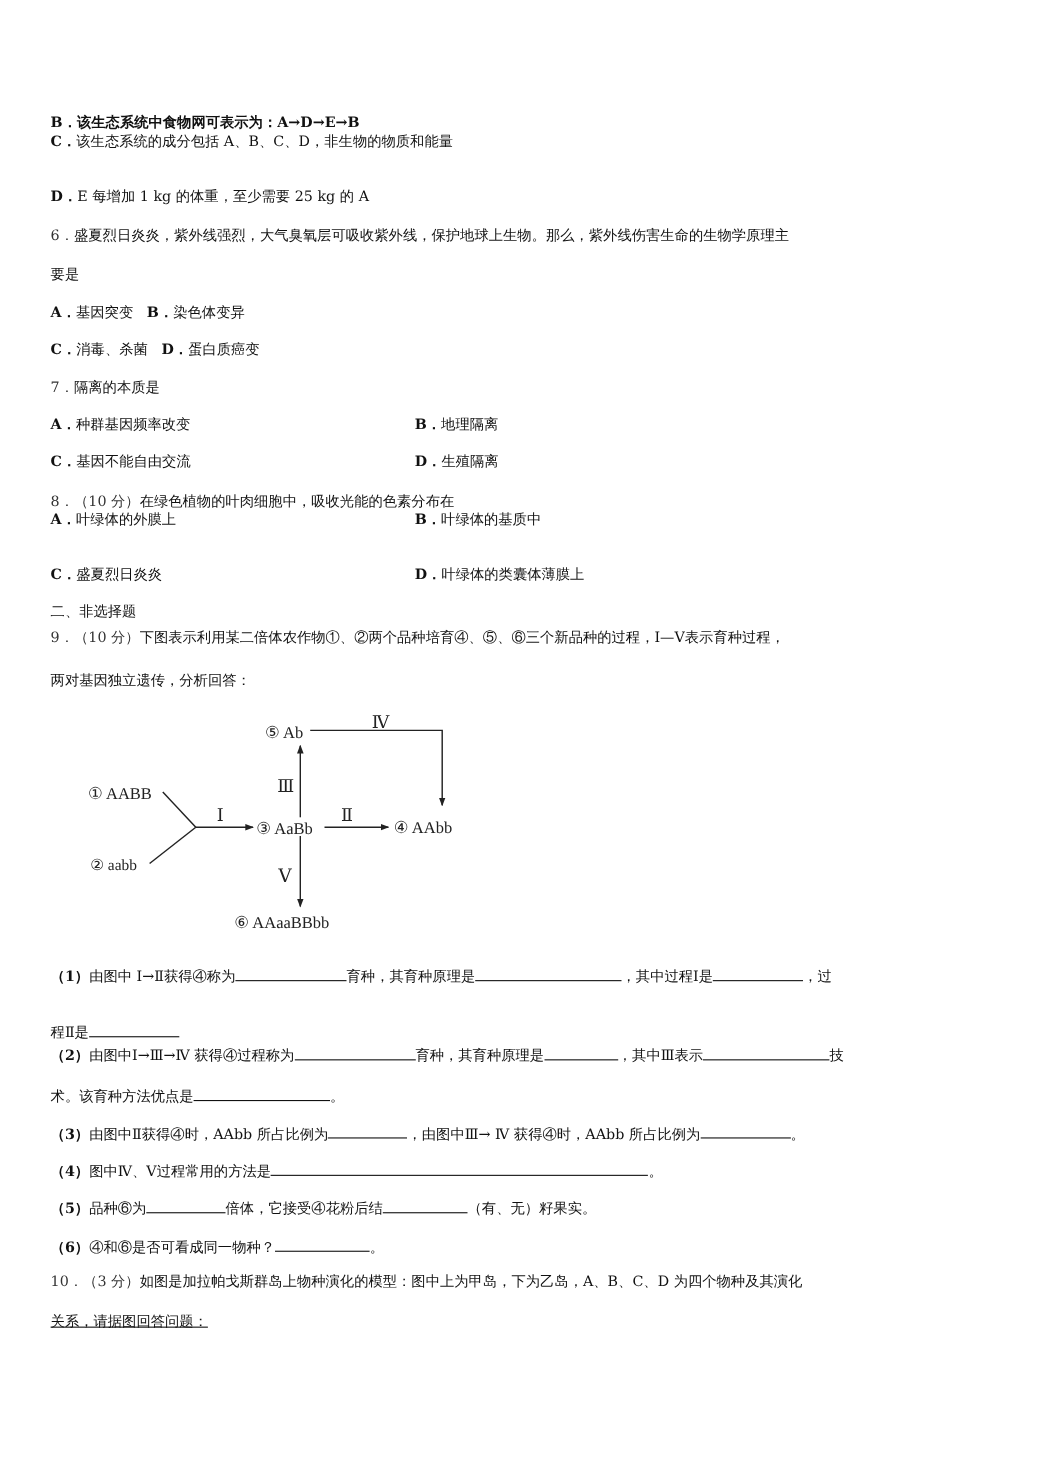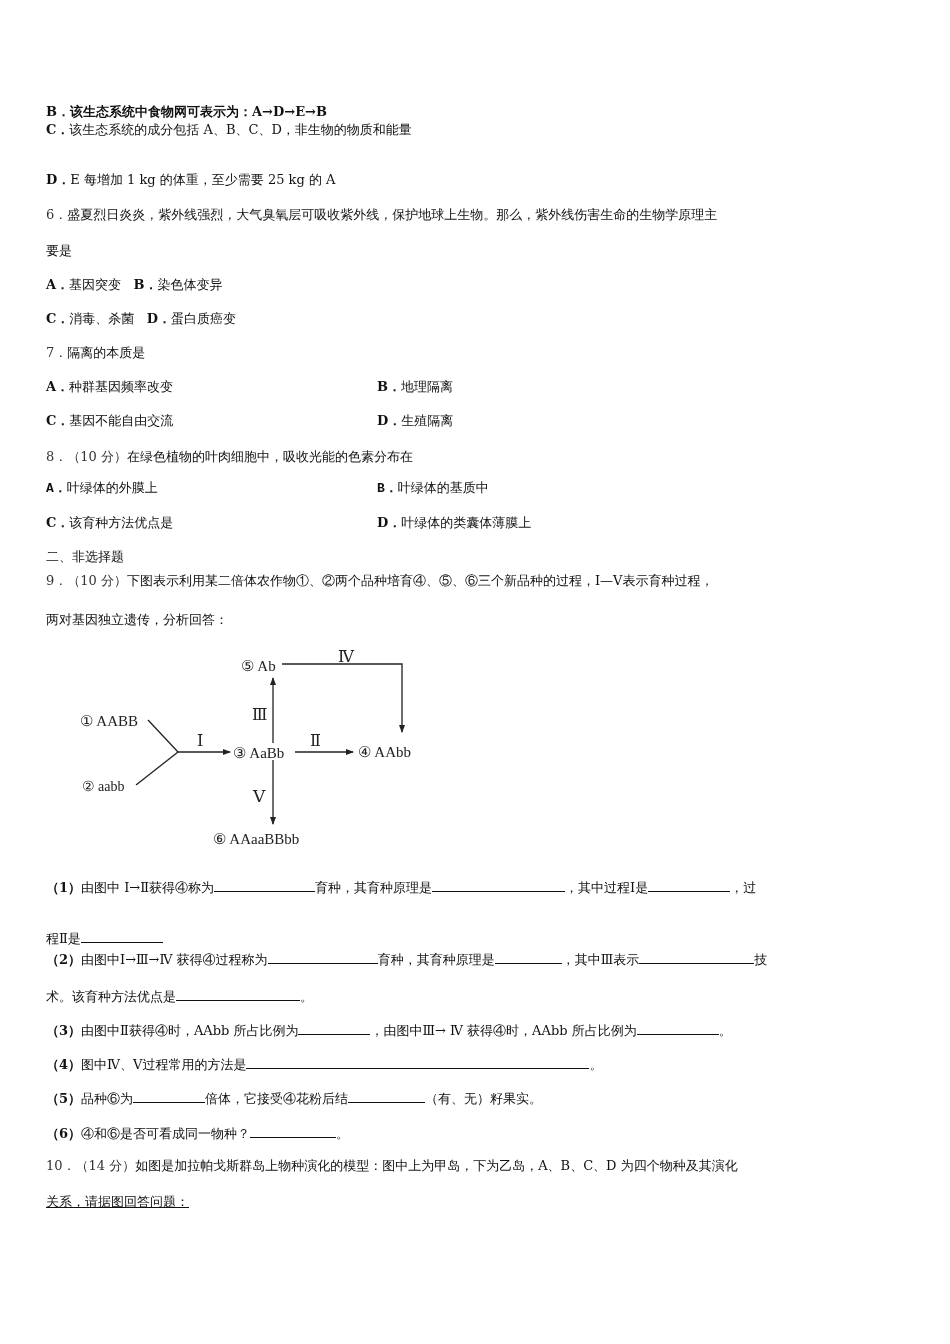--- a/index.html
+++ b/index.html
@@ -77,26 +77,26 @@
   <span class="col2" style="left:331px;"><span class="bold">B．</span><span>地理隔离</span></span>
 </div>
 <div class="line" style="top:411px; width:860px;">
   <span><span class="bold">C．</span><span>基因不能自由交流</span></span>
   <span class="col2" style="left:331px;"><span class="bold">D．</span><span>生殖隔离</span></span>
 </div>
 
 <div class="line" style="top:447px;text-align:center;">
   <span class="num">8．</span><span class="num">（10 分）</span><span>在绿色植物的叶肉细胞中，吸收光能的色素分布在</span>
 </div>
-<div class="line" style="top:479px; width:860px;font-family:Liberation Mono, monospace;">
+<div class="line" style="top:463px; width:860px;">
   <span><span class="bold">A．</span><span>叶绿体的外膜上</span></span>
   <span class="col2" style="left:331px;"><span class="bold">B．</span><span>叶绿体的基质中</span></span>
 </div>
 <div class="line" style="top:513px; width:860px;">
-  <span><span class="bold">C．</span><span>该育种方法优点是</span></span>
+  <span><span class="bold">C．</span><span>盛夏烈日炎炎</span></span>
   <span class="col2" style="left:331px;"><span class="bold">D．</span><span>叶绿体的类囊体薄膜上</span></span>
 </div>
 
 <div class="line" style="top:547px;">二、非选择题</div>
 
 <div class="line" style="top:571px;">
   <span class="num">9．</span><span class="num">（10 分）</span><span>下图表示利用某二倍体农作物①、②两个品种培育④、⑤、⑥三个新品种的过程，Ⅰ—Ⅴ表示育种过程，</span>
 </div>
 <div class="line" style="top:610px;">
   <span>两对基因独立遗传，分析回答：</span>
@@ -159,17 +159,17 @@
 
 <div class="line" style="top:1087px;">
   <span class="bold">（5）</span><span>品种⑥为</span><span class="blank" style="width:72px;"></span><span>倍体，它接受④花粉后结</span><span class="blank" style="width:77px;"></span><span>（有、无）籽果实。</span>
 </div>
 
 <div class="line" style="top:1122px;">
   <span class="bold">（6）</span><span>④和⑥是否可看成同一物种？</span><span class="blank" style="width:86px;"></span><span>。</span>
 </div>
 
 <div class="line" style="top:1156px;">
-  <span class="num">10．</span><span class="num">（14 分）</span><span>如图是加拉帕戈斯群岛上物种演化的模型：图中上为甲岛，下为乙岛，A、B、C、D 为四个物种及其演化</span>
+  <span class="num">10．</span><span class="num">（3 分）</span><span>如图是加拉帕戈斯群岛上物种演化的模型：图中上为甲岛，下为乙岛，A、B、C、D 为四个物种及其演化</span>
 </div>
 <div class="line" style="top:1192px;text-decoration:underline;">
   <span>关系，请据图回答问题：</span>
 </div>
 
 </body></html>

